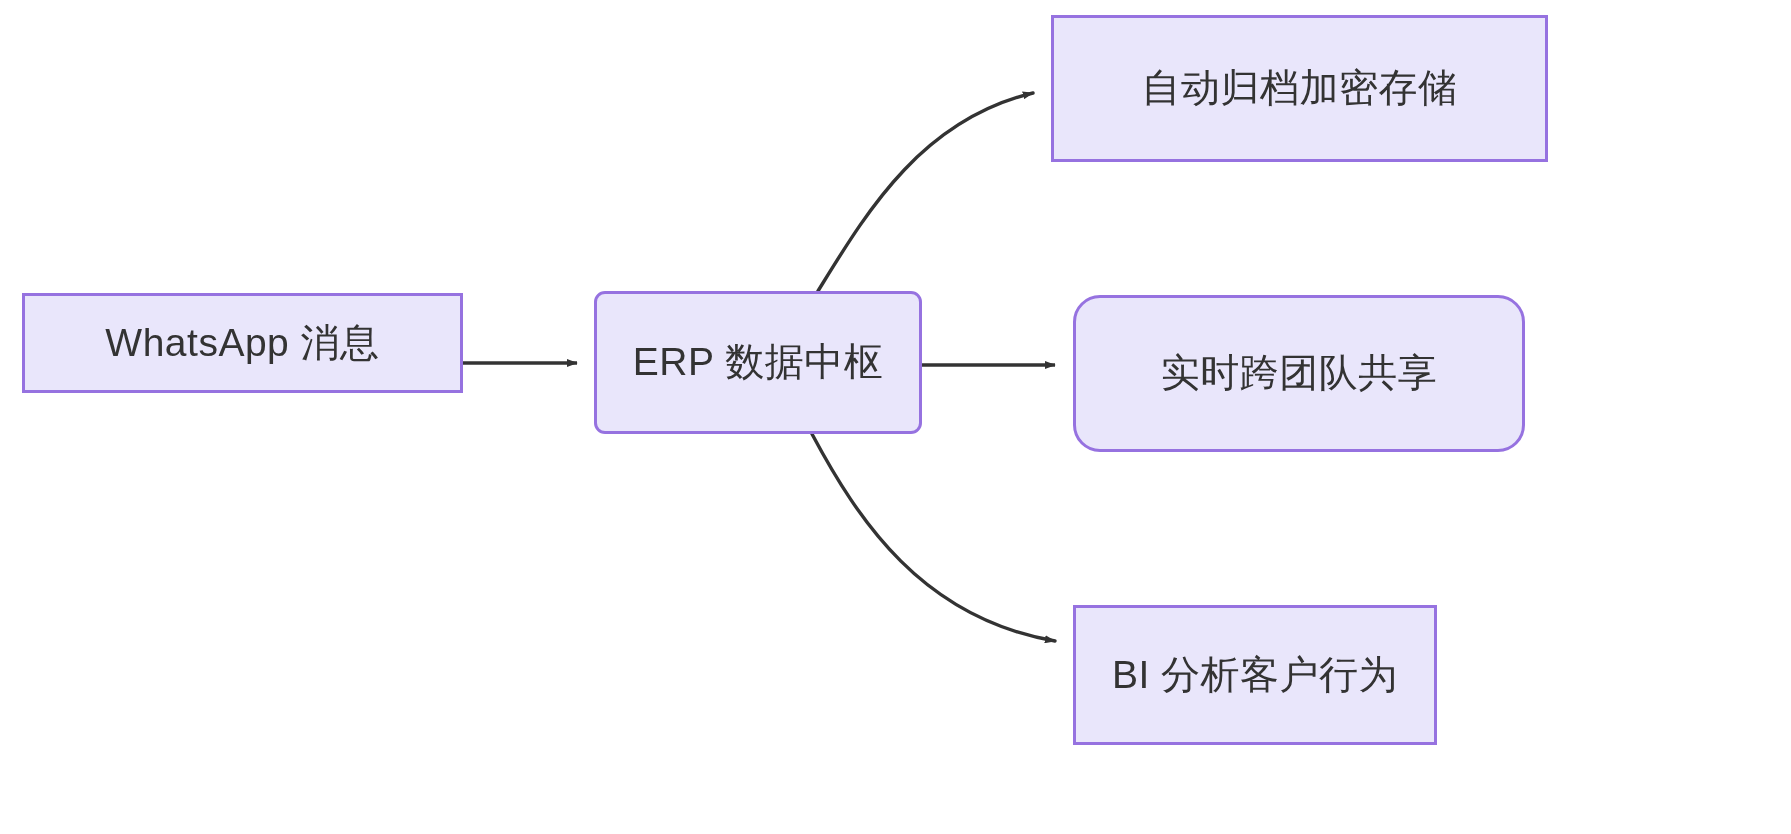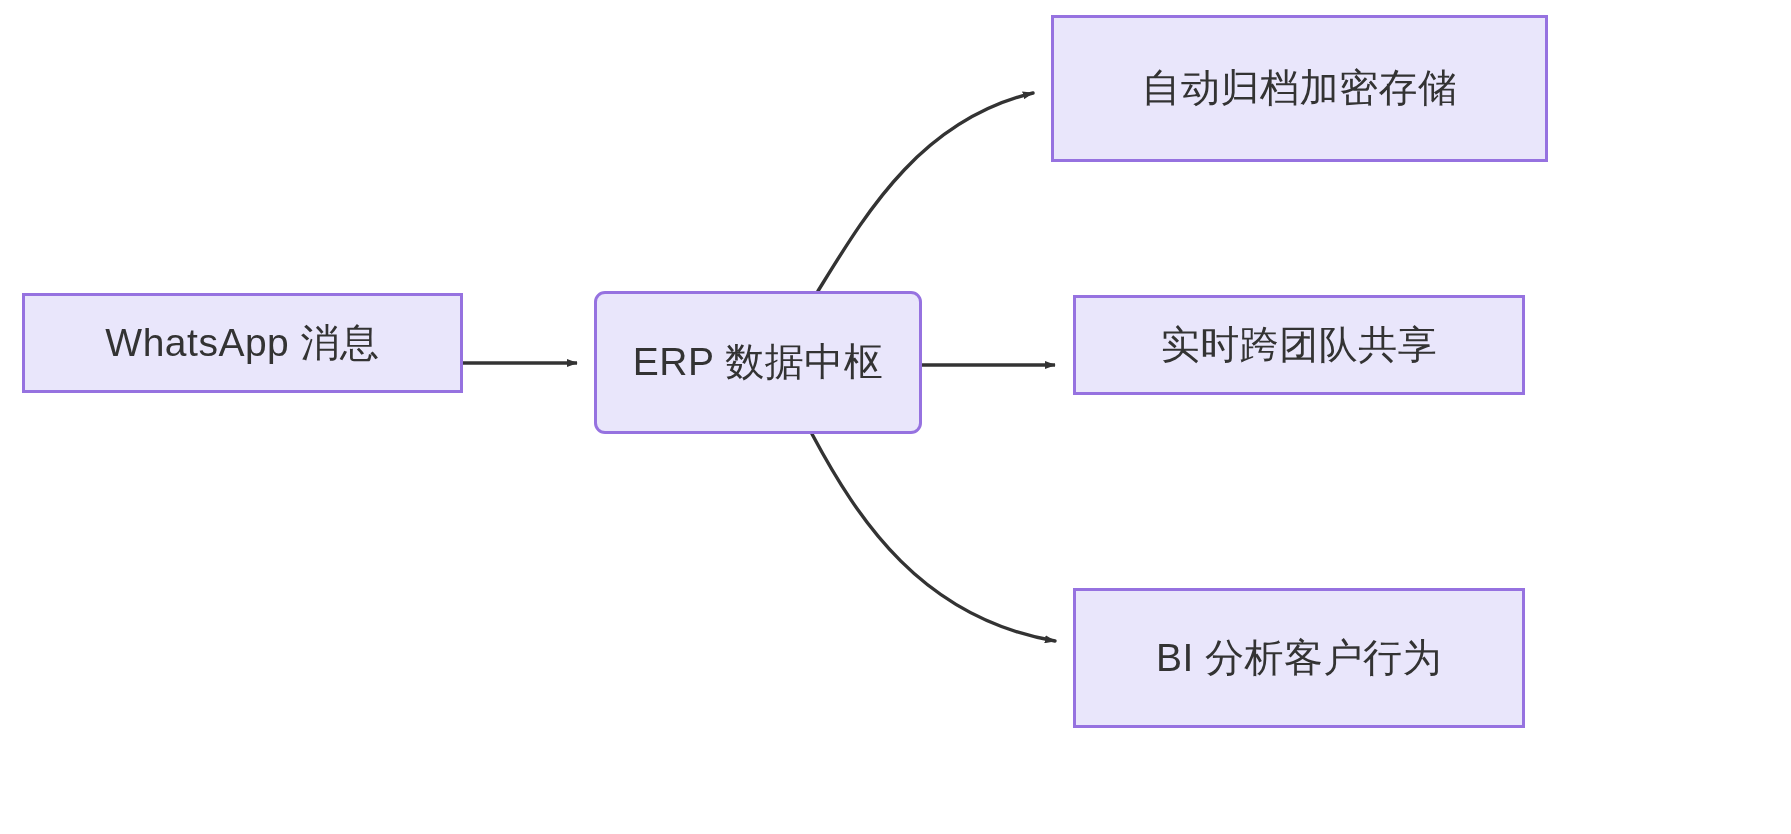--- a/index.html
+++ b/index.html
@@ -46,22 +46,22 @@
     white-space: nowrap;
     text-align: center;
   }
   .rounded {
     border-radius: 11px;
   }
   
   #node-source   { left: 22px;   top: 293px; width: 441px; height: 100px; }
   #node-hub      { left: 594px;  top: 291px; width: 328px; height: 143px; }
   #node-archive  { left: 1051px; top: 15px;  width: 497px; height: 147px; }
-  #node-share    { left: 1073px; top: 295px; width: 452px; height: 100px; }
-  #node-bi       { left: 1073px; top: 588px; width: 452px; height: 140px; }
+  #node-share    { left: 1073px; top: 295px; width: 452px; height: 157px; border-radius: 27px; }
+  #node-bi       { left: 1073px; top: 605px; width: 364px; height: 140px; }
 </style>
 </head>
 <body>
 
 <div id="flow-canvas">
 
   <svg id="edge-layer" viewBox="0 0 1791 834" width="1791" height="834" xmlns="http://www.w3.org/2000/svg">
     <defs>
       <marker id="arrowhead" markerWidth="11" markerHeight="8" refX="10.2" refY="4" orient="auto" markerUnits="userSpaceOnUse">
         <path d="M0,0 L11,4 L0,8 Z" fill="#333333"></path>

